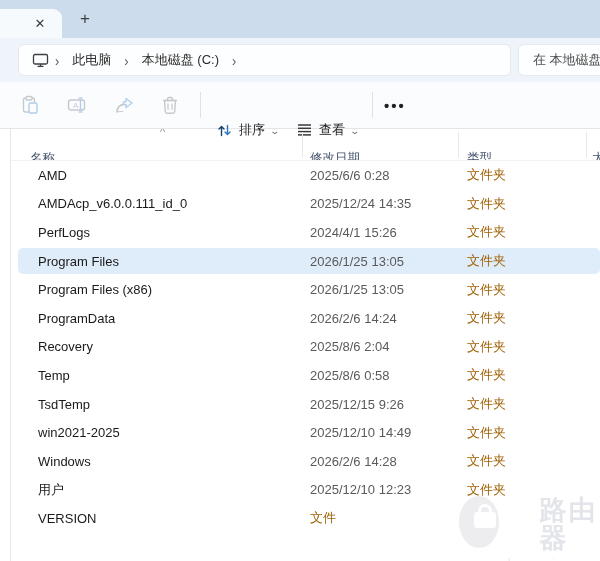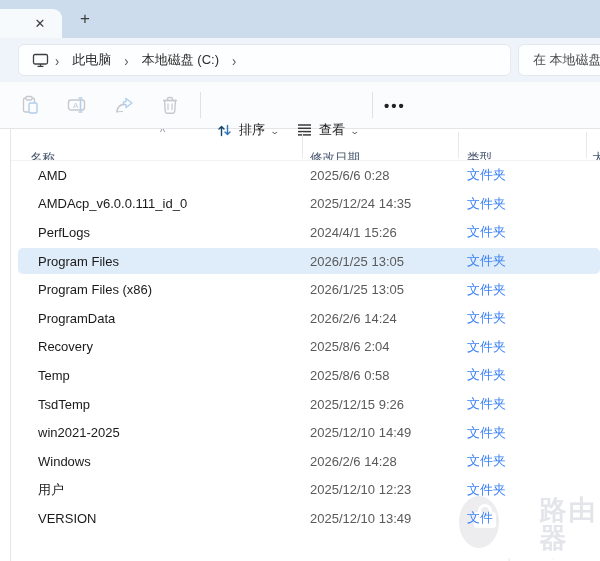--- a/index.html
+++ b/index.html
@@ -48,21 +48,21 @@
   .sort-caret{position:absolute;left:150px;top:-3px;font-size:11px;color:#8a8f98;}
 
   
   .rows{position:absolute;top:161px;left:0;right:0;z-index:2;}
   .row{position:relative;height:28.6px;display:flex;align-items:center;font-size:13px;justify-content:center;}
   .row::before{content:"";position:absolute;left:18px;right:0;top:1px;bottom:1px;border-radius:5px;background:transparent;z-index:0;}
   .row.selected::before{background:#dfecf9;}
   .cell{position:relative;z-index:1;white-space:nowrap;overflow:hidden;}
   .c-name{width:310px;padding-left:38px;box-sizing:border-box;color:#1a1a1a;}
   .c-date{width:157px;color:#5a5a5a;}
-  .c-type{flex:1;color:#3b82f6;}
+  .c-type{flex:1;color:#a16207;}
 
   
   .watermark{position:absolute;left:459px;top:496px;display:flex;align-items:flex-start;gap:8px;z-index:1;}
   .wm-circle{width:52px;height:52px;border-radius:50%;background:#ededf0;position:relative;}
   .wm-lock{position:absolute;left:15px;top:16px;width:22px;height:16px;background:#fff;border-radius:3px;}
   .wm-lock::before{content:"";position:absolute;left:4px;top:-8px;width:14px;height:12px;border:3.5px solid #fff;
                    border-bottom:none;border-radius:8px 8px 0 0;box-sizing:border-box;}
   .wm-text{display:flex;flex-direction:column;line-height:1.05;}
   .wm-title{font-size:27px;font-weight:bold;color:#e3e5ea;letter-spacing:2px;margin-left:32px;}
   .wm-url{font-size:15px;color:#eceef2;margin-top:3px;}
@@ -254,18 +254,17 @@
       <span class="cell c-date">2026/2/6 14:28</span>
       <span class="cell c-type">文件夹</span>
     </div>
     <div class="row">
       <span class="cell c-name">用户</span>
       <span class="cell c-date">2025/12/10 12:23</span>
       <span class="cell c-type">文件夹</span>
     </div>
     <div class="row">
       <span class="cell c-name">VERSION</span>
-      <span class="cell c-date">2025/12/10 13:49</span>
       <span class="cell c-type">文件</span>
     </div>
   </div>
 
 </div>
 
 </body></html>

